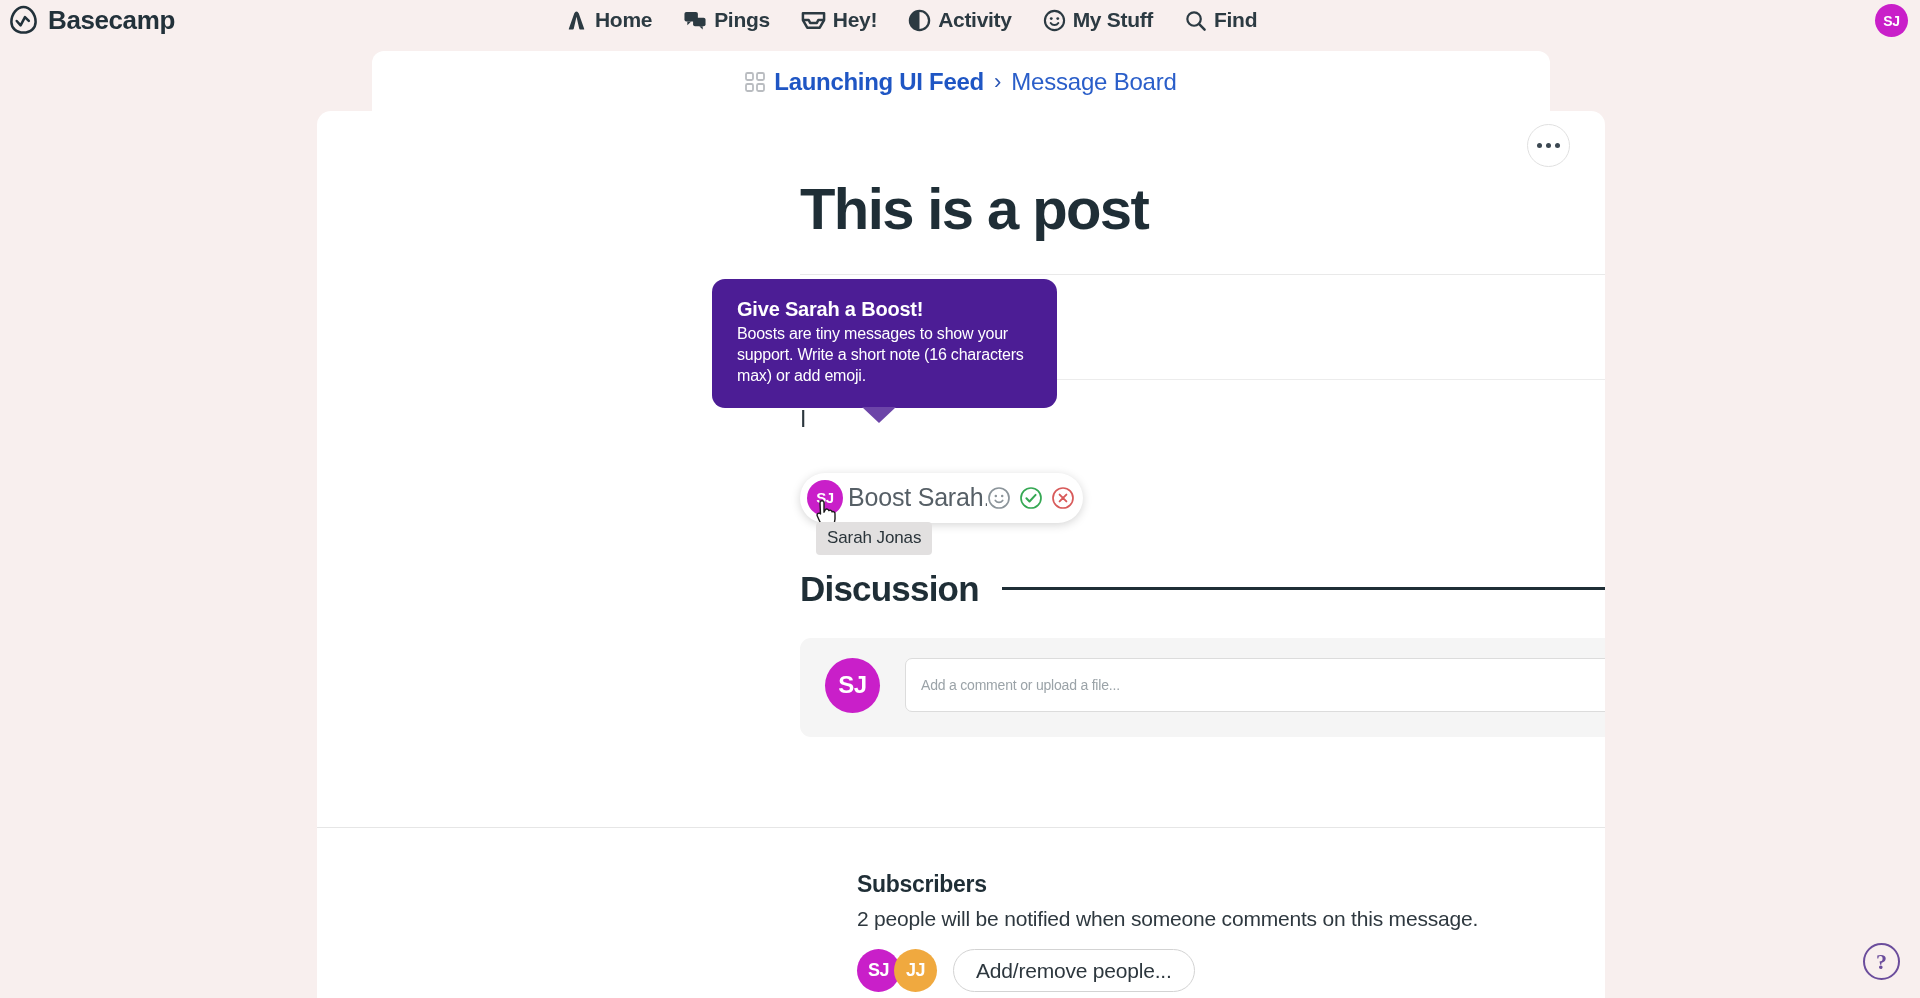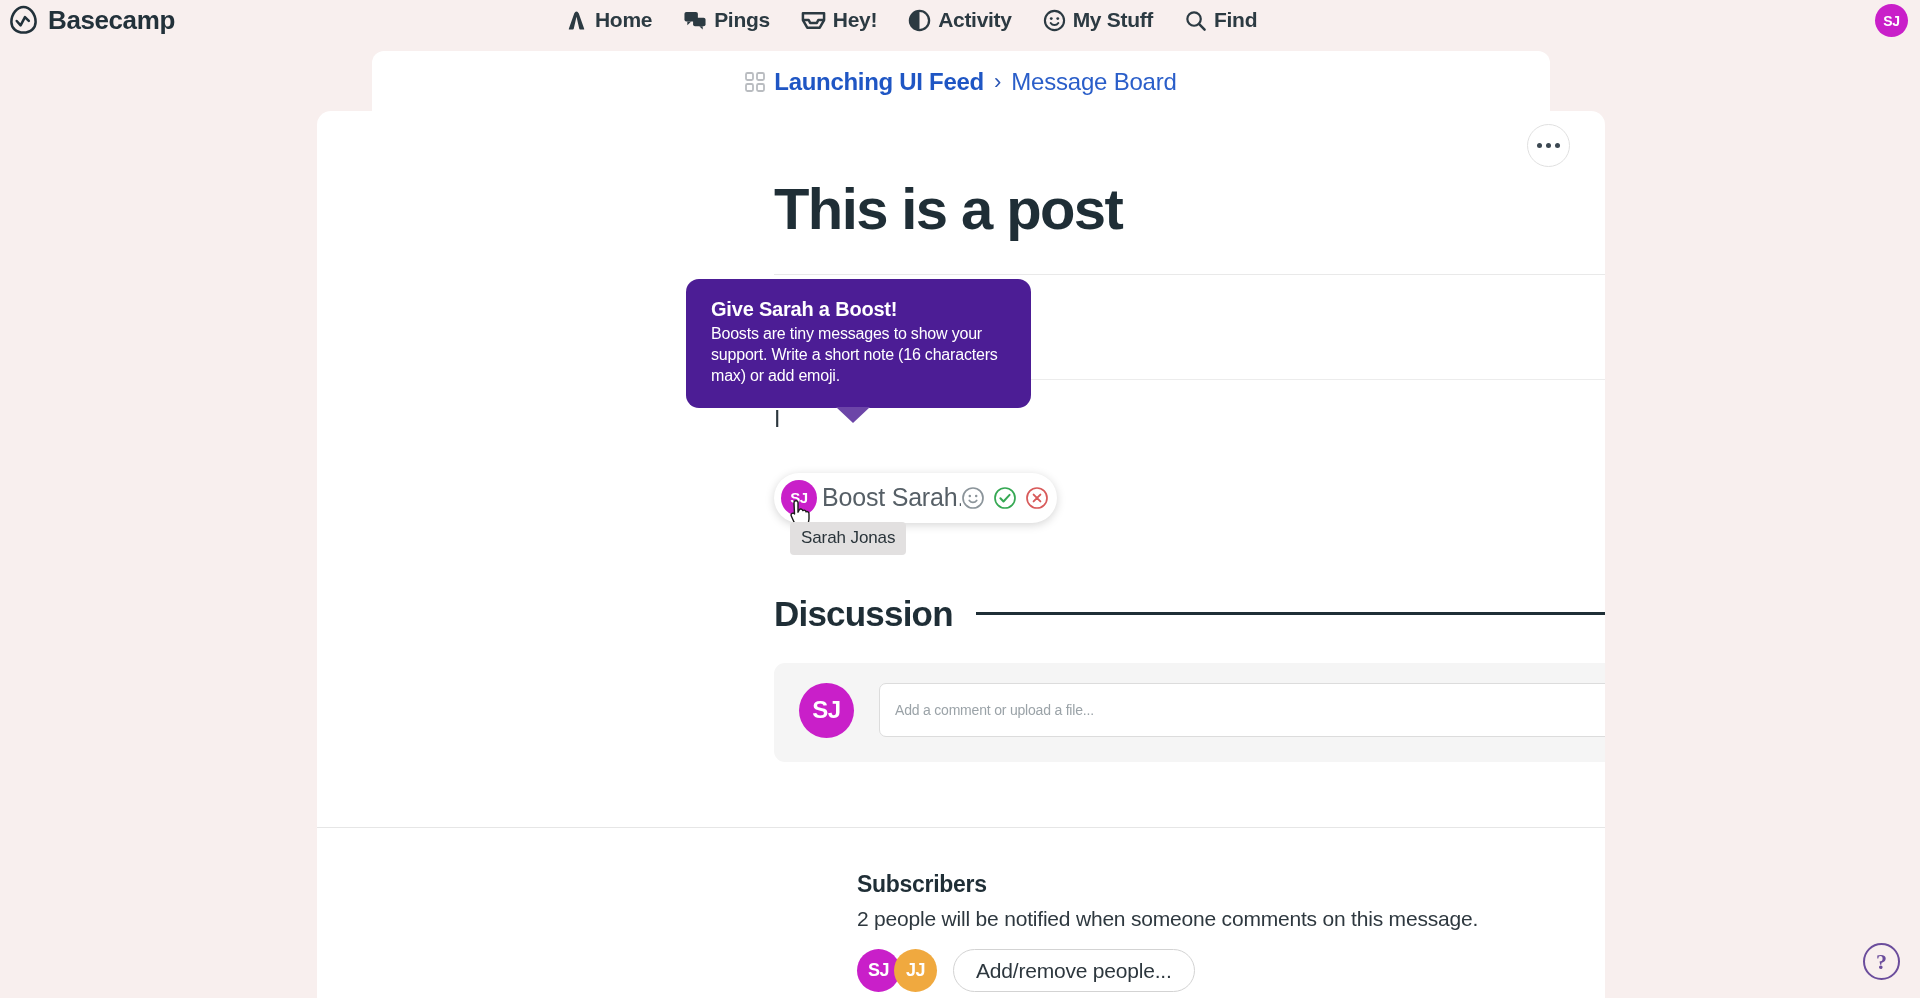--- a/index.html
+++ b/index.html
@@ -77,21 +77,21 @@
     width: 43px; height: 43px; border-radius: 50%;
     border: 1px solid #e0e0e0; background: #fff;
     display: flex; align-items: center; justify-content: center;
     gap: 4px; cursor: pointer;
   }
   .dots-btn i {
     width: 5px; height: 5px; border-radius: 50%;
     background: #3c4852; display: block;
   }
 
-  .content { position: absolute; left: 457px; top: 68px; width: 955px; }
+  .content { position: absolute; left: 483px; top: 68px; width: 955px; }
 
   .post-title {
     font-size: 58px; font-weight: bold; color: #1f2e36;
     letter-spacing: -1.6px; line-height: 1.05;
   }
   .rule-light { height: 1px; background: #e9e9e9; margin-top: 34px; }
 
   .byline {
     margin-top: 22px; font-size: 22px; color: #2f3a41;
     line-height: 1.42; letter-spacing: -0.2px;
@@ -157,21 +157,21 @@
   .coach-tail {
     position: absolute; left: 150px; bottom: -15px;
     width: 0; height: 0;
     border-left: 17px solid transparent;
     border-right: 17px solid transparent;
     border-top: 16px solid #6c45a8;
   }
 
   
   .disc-head {
-    margin-top: 63px; display: flex; align-items: center; gap: 23px;
+    margin-top: 38px; display: flex; align-items: center; gap: 23px;
   }
   .disc-title {
     font-size: 35px; font-weight: bold; color: #1f2e36;
     letter-spacing: -0.8px;
   }
   .disc-line { flex: 1; height: 3px; background: #1f2e36; }
 
   .comment-box {
     margin-top: 29px; background: #f5f5f5;
     border-radius: 11px; padding: 20px 27px 24px 25px;

